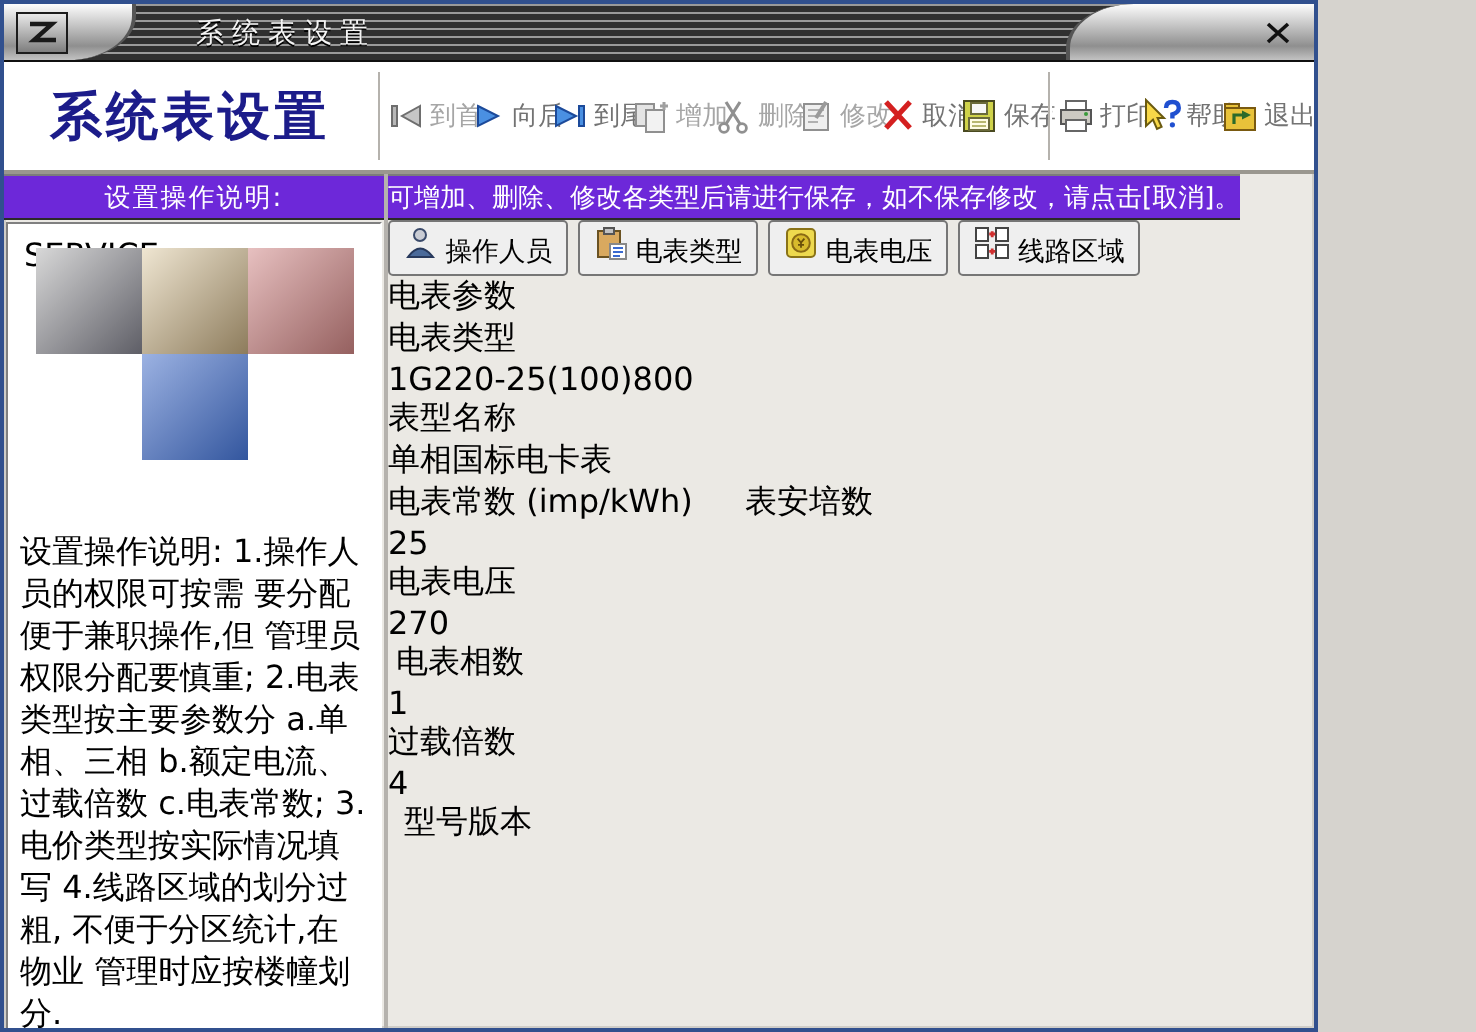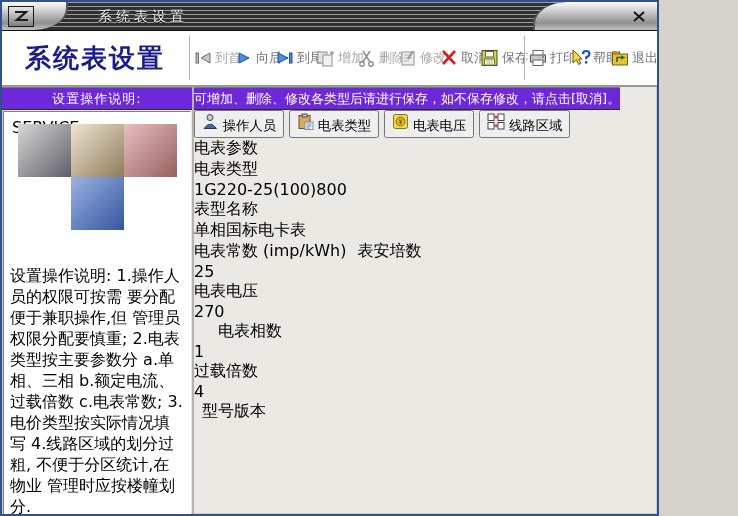--- a/index.html
+++ b/index.html
@@ -295,35 +295,35 @@
           <span class="plabel">电表类型</span>
           <div class="tinput w150"><span>1G220-25(100)800</span></div>
           <span style="width:64px"></span>
           <span class="plabel r">表型名称</span>
           <div class="tinput w178"><span>单相国标电卡表</span></div>
         </div>
 
         <div class="prow">
           <span class="plabel">电表常数</span>
           <span class="unit">(imp/kWh)</span>
-          <span class="plabel r" style="margin-left:6px">表安培数</span>
+          <span class="plabel r" style="margin-left:21px">表安培数</span>
           <div class="combo">
             <span class="cval">25</span>
             <span class="cbtn"><span class="tri-d" style="margin-top:0"></span></span>
           </div>
         </div>
 
         <div class="prow">
           <span class="plabel">电表电压</span>
           <div class="combo">
             <span class="cval">270</span>
             <span class="cbtn"><span class="tri-d" style="margin-top:0"></span></span>
           </div>
           <span style="width:140px"></span>
-          <span class="plabel r" style="margin-left:24px">电表相数</span>
+          <span class="plabel r" style="margin-left:4px">电表相数</span>
           <div class="combo">
             <span class="cval">1</span>
             <span class="cbtn"><span class="tri-d" style="margin-top:0"></span></span>
           </div>
         </div>
 
         <div class="prow">
           <span class="plabel">过载倍数</span>
           <div class="combo">
             <span class="cval">4</span>

